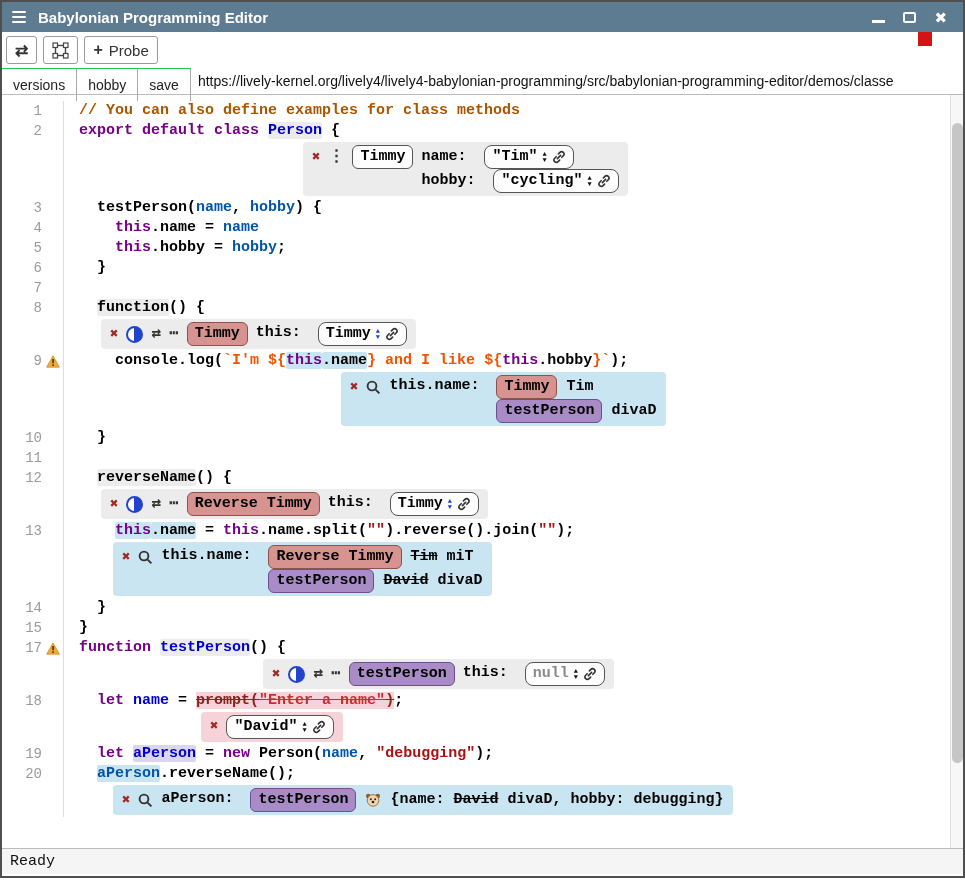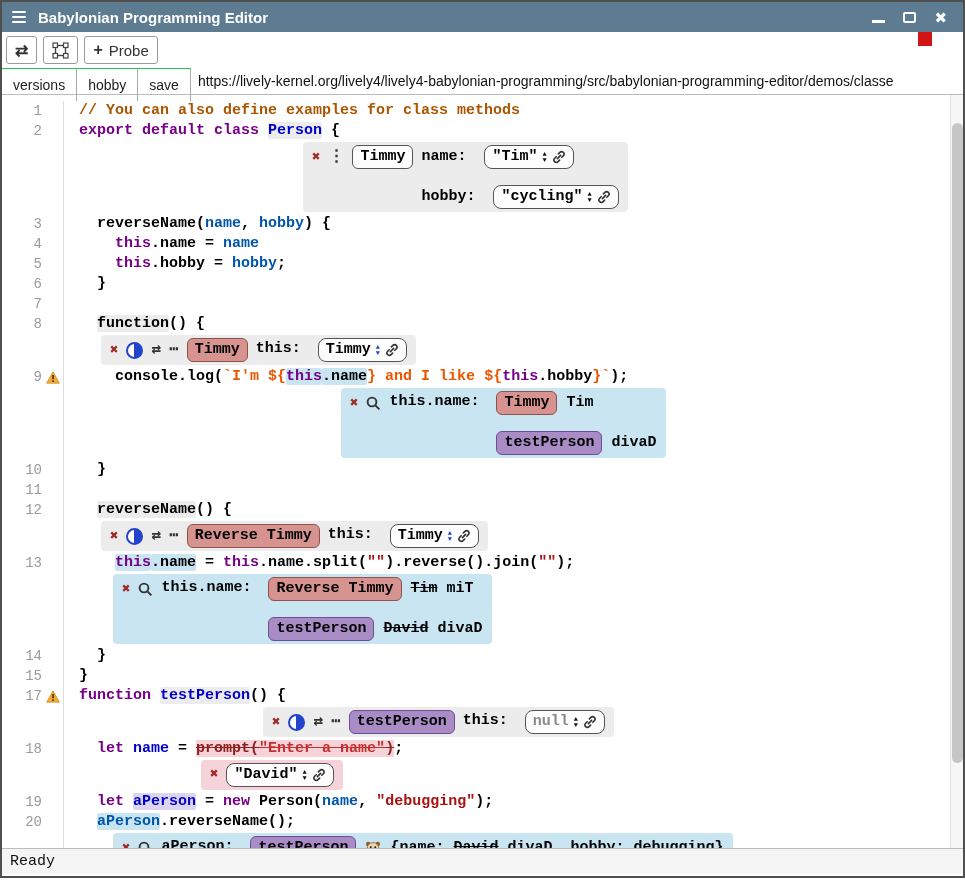--- a/index.html
+++ b/index.html
@@ -55,21 +55,21 @@
   .chip.pink{background:var(--chip-pink);border-color:var(--chip-pink-border);}
   .chip.purple{background:var(--chip-purple);border-color:var(--chip-purple-border);}
   .chip.plain{background:#fdfdfd;border-color:#555;}
   .vbox{display:inline-flex;align-items:center;gap:5px;background:#fdfdfd;border:1.5px solid #555;
         border-radius:8px;padding:0 7px;height:24px;}
   .vbox .muted{color:#8a8a8a;}
   .spin{display:inline-flex;flex-direction:column;font-size:7px;cursor:pointer;}
   .spin span{line-height:6px;height:6px;}
   .spin.blue{color:var(--arrow-blue);} .spin.black{color:#111;}
   .wlabel{white-space:pre;}
-  .pcol{display:flex;flex-direction:column;gap:16px;}
+  .pcol{display:flex;flex-direction:column;gap:0;}
   .prow{display:flex;align-items:center;gap:9px;}
   .strike{text-decoration:line-through;}
   .licon,.micon{display:inline-flex;align-items:center;cursor:pointer;}
   
   .sbar{position:absolute;top:0;right:0;width:13px;height:753px;background:#f7f7f7;border-left:1px solid #e2e2e2;}
   .sthumb{position:absolute;top:28px;left:1px;width:11px;height:640px;background:#c6c6c6;border-radius:6px;}
   
   .statusbar{height:26px;border-top:1px solid #bbb;background:#f5f5f5;display:flex;align-items:center;
              padding:0 8px;font-family:"Liberation Mono","DejaVu Sans Mono",monospace;font-size:15px;color:#111;text-align:right;}
 </style>
@@ -175,21 +175,21 @@
                     </svg>
                   </span>
                 </span>
               </span>
             </span>
           </span>
         </div>
         <div class="row">
           <span class="gut">3</span>
           <span class="gic"></span>
-          <span class="codeline"><span class="tk ">  reverseName(</span><span class="tk v2">name</span><span class="tk ">, </span><span class="tk v2">hobby</span><span class="tk ">) {</span></span>
+          <span class="codeline"><span class="tk ">  testPerson(</span><span class="tk v2">name</span><span class="tk ">, </span><span class="tk v2">hobby</span><span class="tk ">) {</span></span>
         </div>
         <div class="row">
           <span class="gut">4</span>
           <span class="gic"></span>
           <span class="codeline"><span class="tk ">    </span><span class="tk kw">this</span><span class="tk ">.name = </span><span class="tk v2">name</span></span>
         </div>
         <div class="row">
           <span class="gut">5</span>
           <span class="gic"></span>
           <span class="codeline"><span class="tk ">    </span><span class="tk kw">this</span><span class="tk ">.hobby = </span><span class="tk v2">hobby</span><span class="tk ">;</span></span>

